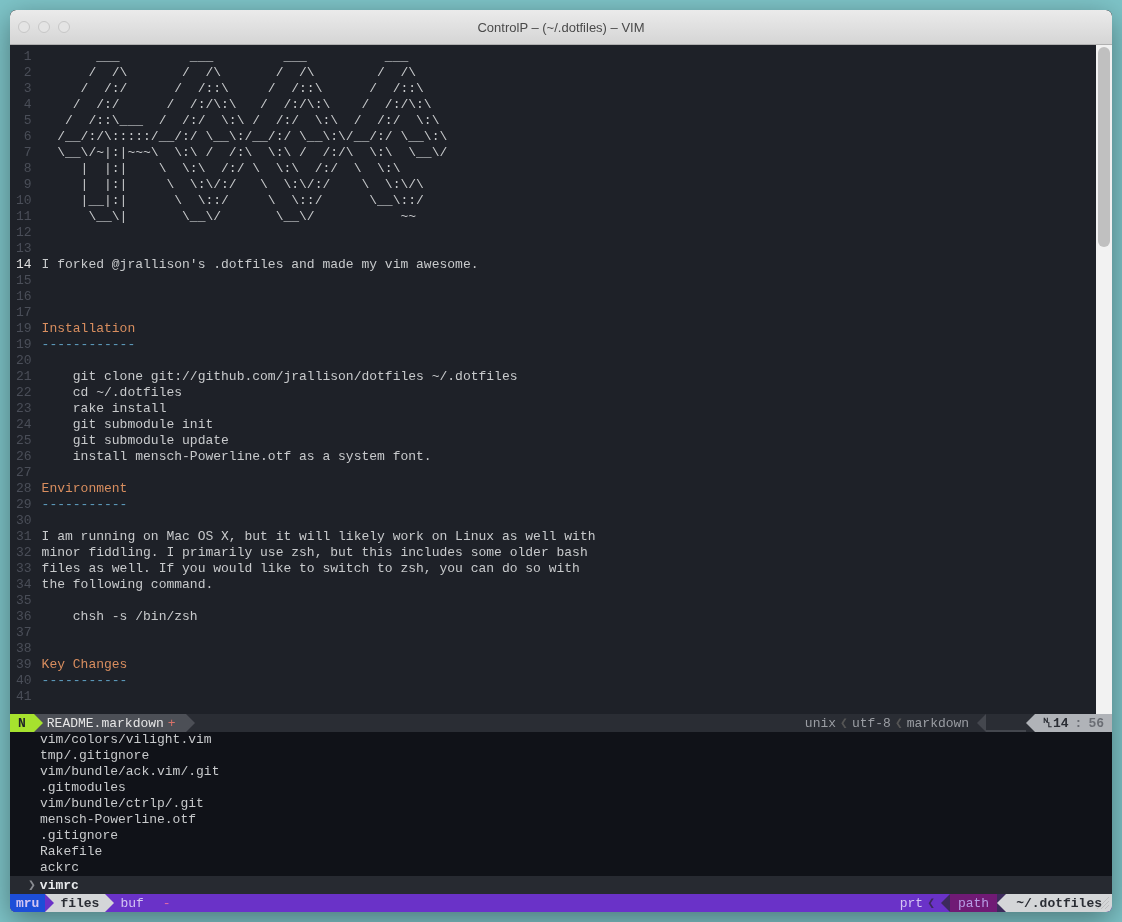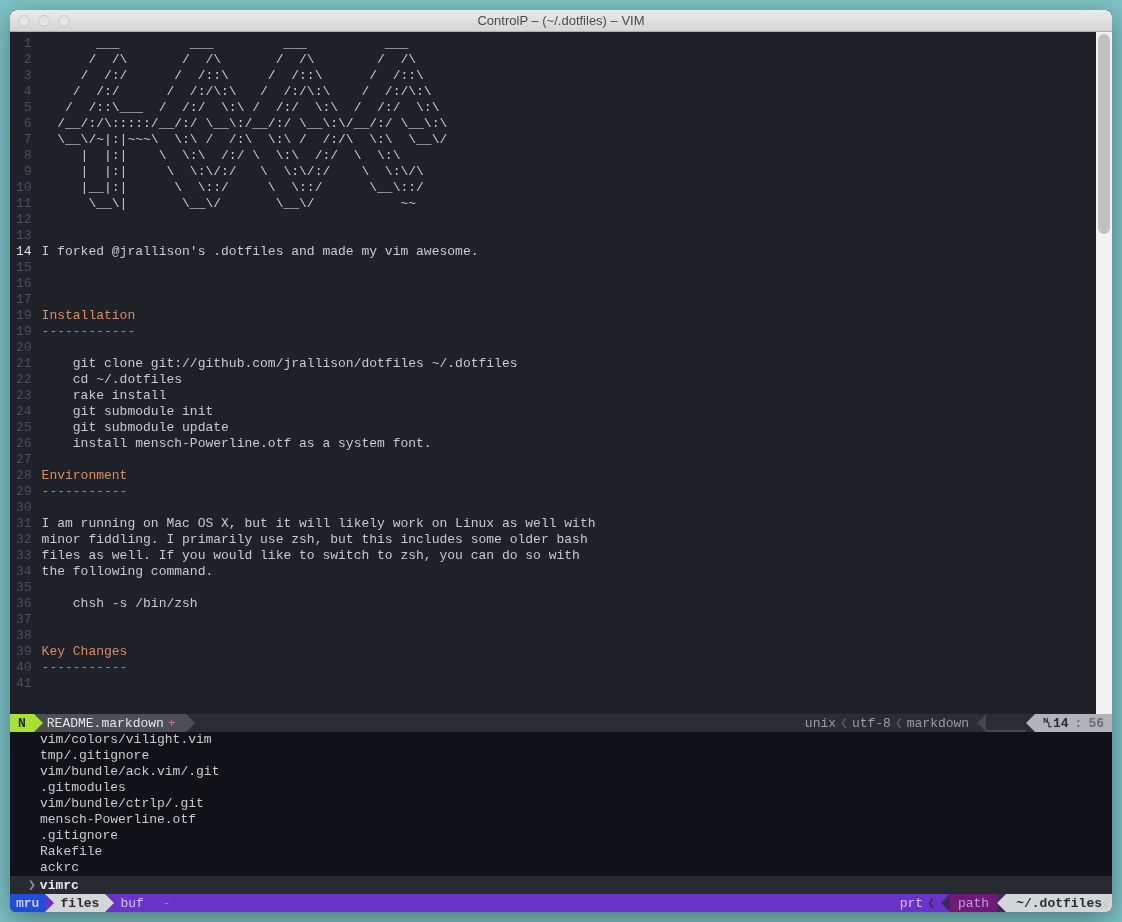--- a/index.html
+++ b/index.html
@@ -18,21 +18,21 @@
   height: 902px;
   border-radius: 6px;
   box-shadow: 0 8px 30px rgba(0,0,0,0.4);
   overflow: hidden;
   display: flex;
   flex-direction: column;
   position: relative;
 }
 .titlebar {
   background: linear-gradient(#ebebeb, #d5d5d5);
-  height: 22px;
+  height: 35px;
   display: flex;
   align-items: center;
   position: relative;
   border-bottom: 1px solid #b0b0b0;
   border-radius: 6px 6px 0 0;
 }
 .traffic {
   display: flex;
   gap: 8px;
   margin-left: 8px;

